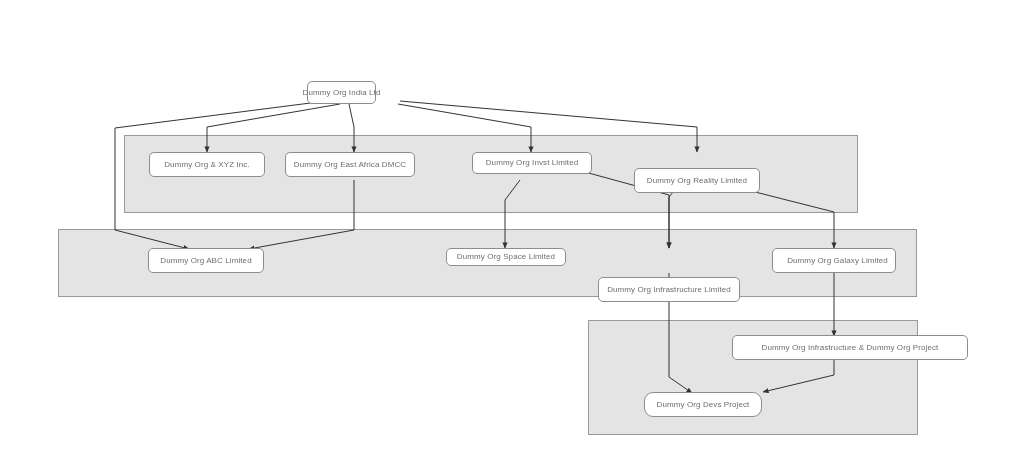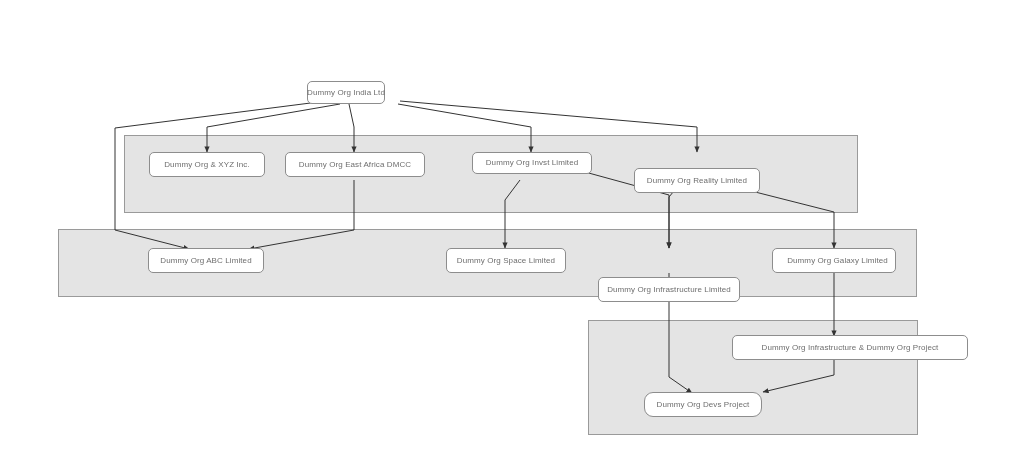--- a/index.html
+++ b/index.html
@@ -75,45 +75,45 @@
       <path d="M520,180 L505,200 L505,248"></path>
       <path d="M585,172 L669,195 L669,248"></path>
       <path d="M683,180 L669,197 L669,248"></path>
       <path d="M700,178 L834,212 L834,248"></path>
       <path d="M669,273 L669,377 L692,393"></path>
       <path d="M834,273 L834,336"></path>
       <path d="M834,360 L834,375 L763,392"></path>
     </g>
   </svg>
 
-  <div class="node" style="left:307px; top:81px; width:78px; height:23px;">
+  <div class="node" style="left:307px; top:81px; width:69px; height:23px;">
     <span class="node-label">Dummy Org India Ltd</span>
   </div>
 
   <div class="node" style="left:149px; top:152px; width:116px; height:25px;">
     <span class="node-label">Dummy Org &amp; XYZ Inc.</span>
   </div>
 
-  <div class="node" style="left:285px; top:152px; width:140px; height:25px;">
+  <div class="node" style="left:285px; top:152px; width:130px; height:25px;">
     <span class="node-label">Dummy Org East Africa DMCC</span>
   </div>
 
   <div class="node" style="left:472px; top:152px; width:120px; height:22px;">
     <span class="node-label">Dummy Org Invst Limited</span>
   </div>
 
   <div class="node" style="left:634px; top:168px; width:126px; height:25px;">
     <span class="node-label">Dummy Org Reality Limited</span>
   </div>
 
   <div class="node" style="left:136px; top:248px; width:116px; height:25px;margin-left:12px;">
     <span class="node-label">Dummy Org ABC Limited</span>
   </div>
 
-  <div class="node" style="left:446px; top:248px; width:120px; height:25px;">
+  <div class="node" style="left:446px; top:248px; width:120px; height:18px;">
     <span class="node-label">Dummy Org Space Limited</span>
   </div>
 
   <div class="node" style="left:598px; top:248px; width:142px; height:25px;margin-top:29px;">
     <span class="node-label">Dummy Org Infrastructure Limited</span>
   </div>
 
   <div class="node" style="left:772px; top:248px; width:124px; height:25px;padding-left:7px;">
     <span class="node-label">Dummy Org Galaxy Limited</span>
   </div>

